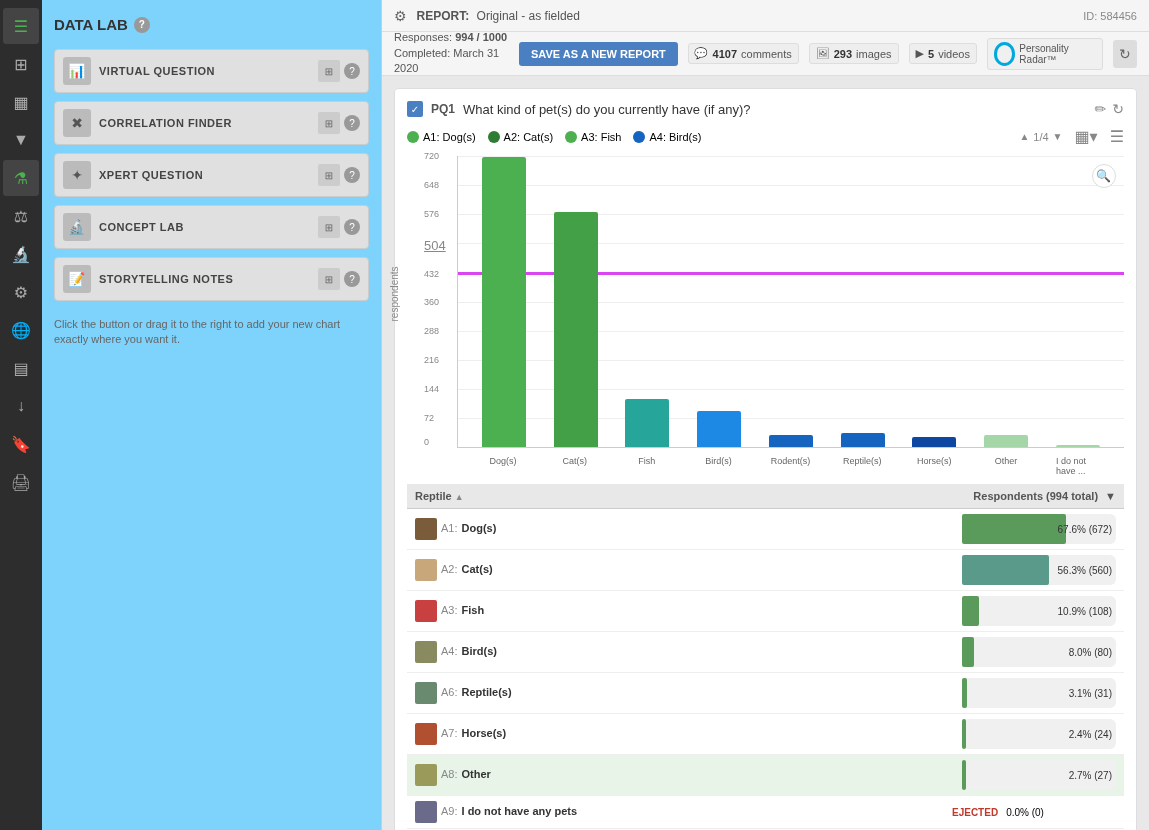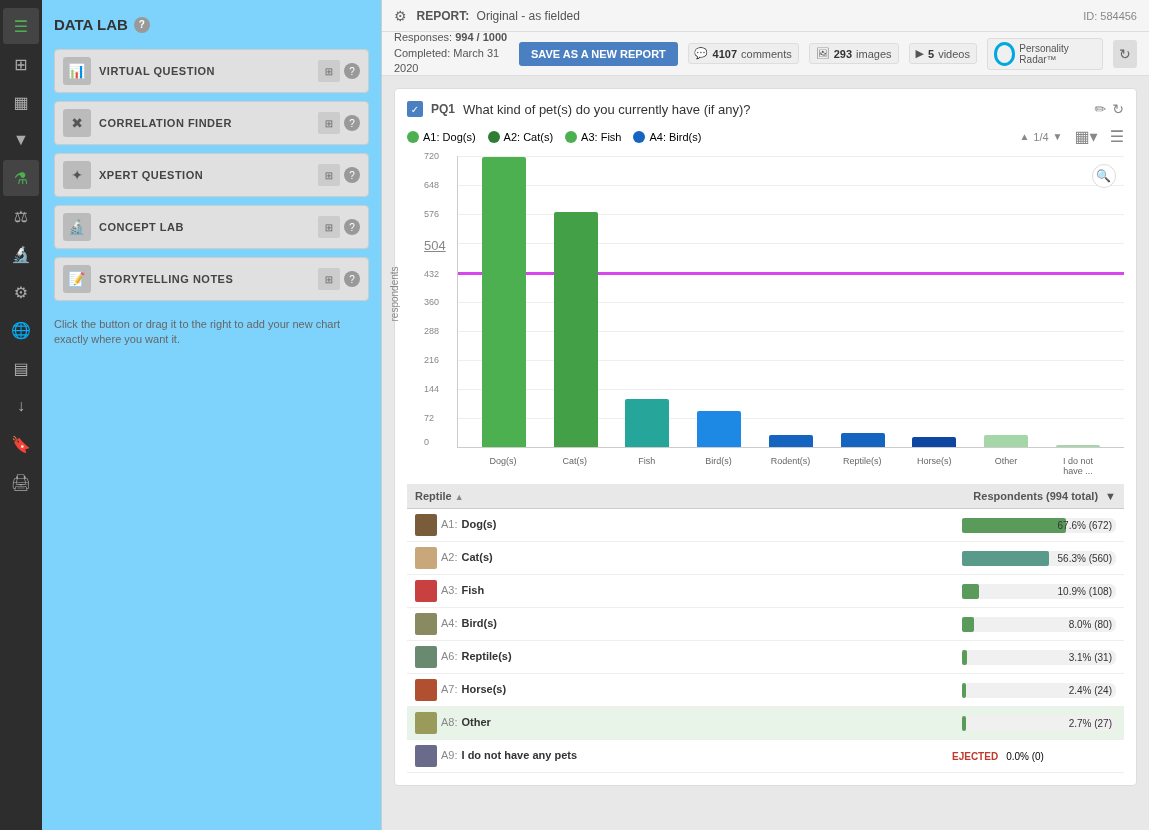--- a/index.html
+++ b/index.html
@@ -296,21 +296,21 @@
     .answer-img.cat { background: #c8a87a; }
     .answer-img.fish { background: #c84040; }
     .answer-img.bird { background: #8a8a60; }
     .answer-img.rodent { background: #a0744a; }
     .answer-img.reptile { background: #6a8a70; }
     .answer-img.horse { background: #b05030; }
     .answer-img.other { background: #9a9a5a; }
     .answer-img.none { background: #6a6a8a; }
     .answer-code { color: #888; margin-right: 4px; }
     .answer-name { color: #333; font-weight: bold; }
-    .resp-bar-container { position: relative; height: 15px; background: #f0f0f0; border-radius: 6px; margin-left: 10px; }
+    .resp-bar-container { position: relative; height: 30px; background: #f0f0f0; border-radius: 6px; margin-left: 10px; }
     .resp-bar { height: 100%; border-radius: 2px; position: absolute; left: 0; top: 0; }
     .resp-bar.green { background: #5a9a5a; }
     .resp-bar.teal { background: #5a9a8a; }
     .resp-pct { position: absolute; right: 4px; top: 0; height: 100%; display: flex; align-items: center; font-size: 10px; color: #333; white-space: nowrap; }
     .ejected-label { color: #c0392b; font-size: 10px; font-weight: bold; }
     .sort-arrow { color: #888; font-size: 9px; }
   </style>
 </head>
 <body>
 
@@ -526,21 +526,21 @@
 
           <div style="position:absolute;bottom:0;left:0;right:0;display:flex;justify-content:space-around;padding:0 10px;">
             <span style="font-size:9px;color:#666;text-align:center;width:44px;">Dog(s)</span>
             <span style="font-size:9px;color:#666;text-align:center;width:44px;">Cat(s)</span>
             <span style="font-size:9px;color:#666;text-align:center;width:44px;">Fish</span>
             <span style="font-size:9px;color:#666;text-align:center;width:44px;">Bird(s)</span>
             <span style="font-size:9px;color:#666;text-align:center;width:44px;">Rodent(s)</span>
             <span style="font-size:9px;color:#666;text-align:center;width:44px;">Reptile(s)</span>
             <span style="font-size:9px;color:#666;text-align:center;width:44px;">Horse(s)</span>
             <span style="font-size:9px;color:#666;text-align:center;width:44px;">Other</span>
-            <span style="font-size:9px;color:#666;text-align:center;width:44px;">I do not have ...</span>
+            <span style="font-size:9px;color:#666;text-align:left;width:44px;">I do not have ...</span>
           </div>
         </div>
       </div>
 
       <table class="answers-table">
         <thead>
           <tr>
             <th>
               <span>Reptile</span>
               <span class="sort-arrow"> ▲</span>

